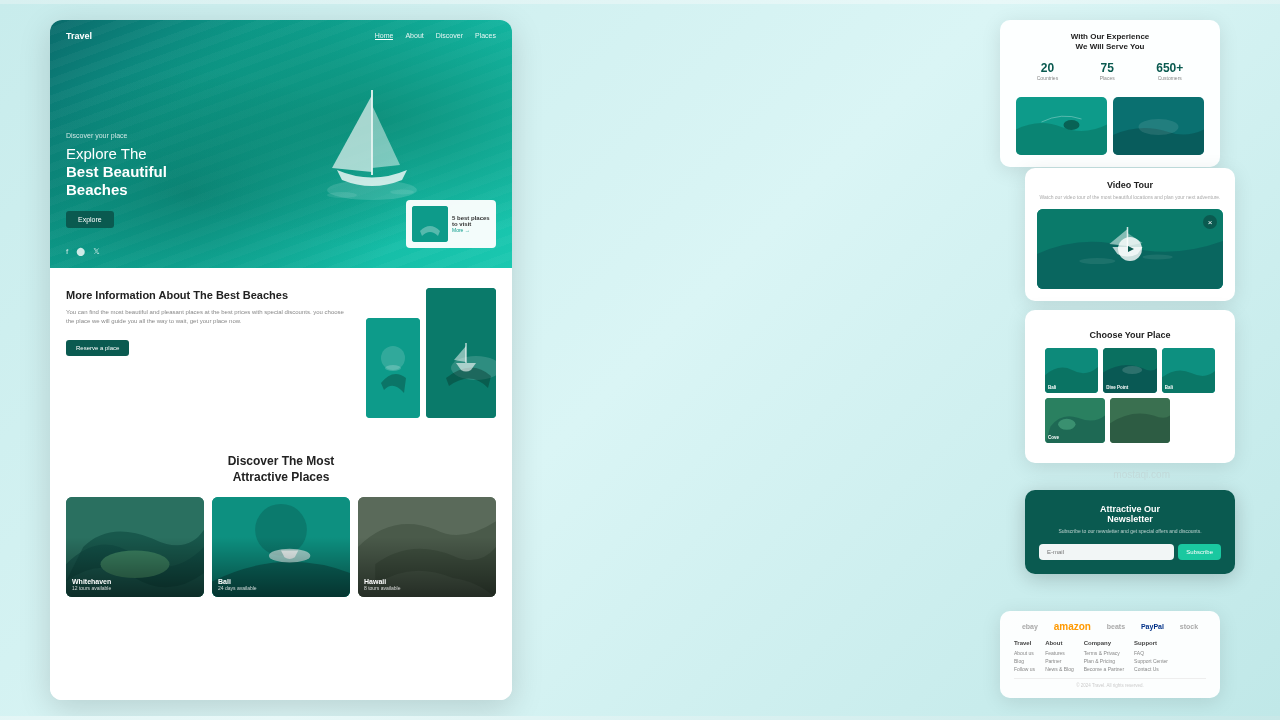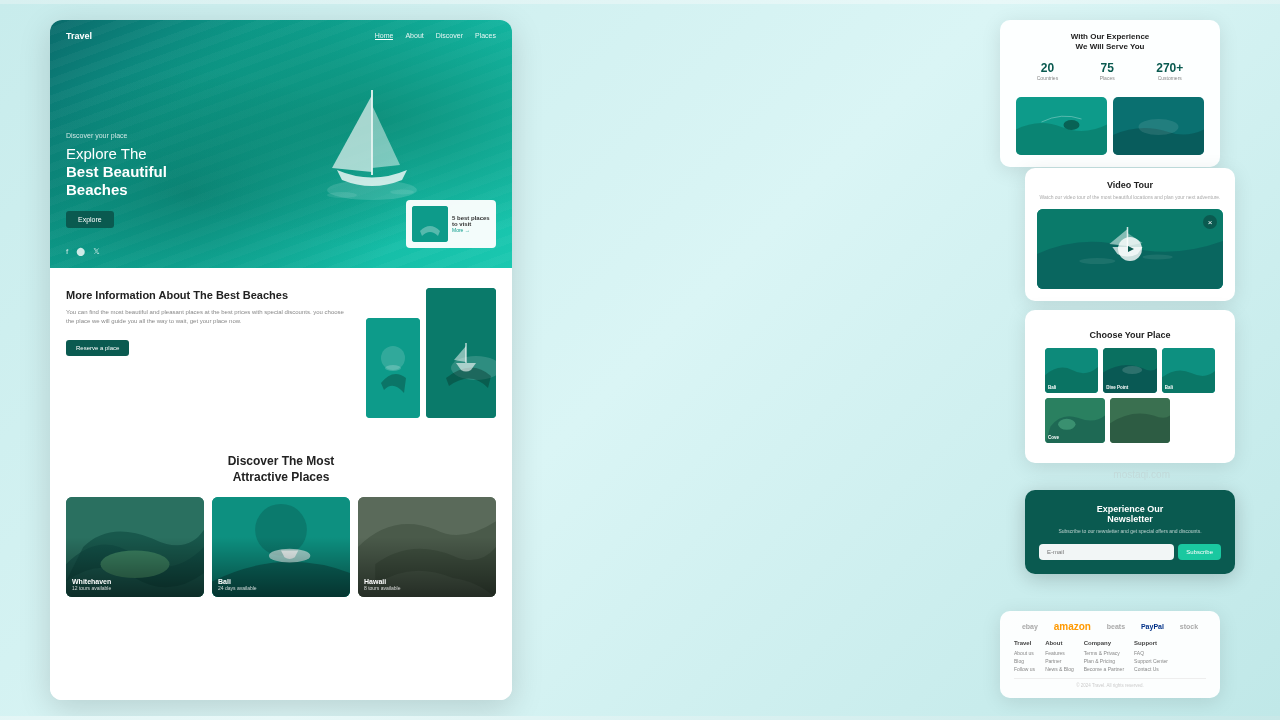--- a/index.html
+++ b/index.html
@@ -753,21 +753,21 @@
         <div class="stats-row">
           <div class="stat-item">
             <div class="stat-number">20</div>
             <div class="stat-label">Countries</div>
           </div>
           <div class="stat-item">
             <div class="stat-number">75</div>
             <div class="stat-label">Places</div>
           </div>
           <div class="stat-item">
-            <div class="stat-number">270+</div>
+            <div class="stat-number">650+</div>
             <div class="stat-label">Customers</div>
           </div>
         </div>
 
         <div style="display:flex; gap:6px;">
           <div style="flex:1; height:58px; border-radius:5px; overflow:hidden;">
             <svg viewBox="0 0 100 58" style="width:100%;height:100%;" preserveAspectRatio="xMidYMid slice">
               <rect width="100" height="58" fill="#0d9b8a"></rect>
               <path d="M0,35 Q25,20 50,30 Q75,40 100,25 L100,58 L0,58 Z" fill="#0a7a6a" opacity="0.7"></path>
               <path d="M30,25 Q50,15 70,22" stroke="rgba(255,255,255,0.3)" stroke-width="1" fill="none"></path>
@@ -849,21 +849,21 @@
             <svg viewBox="0 0 55 45" style="width:100%;height:100%;" preserveAspectRatio="xMidYMid slice">
               <rect width="55" height="45" fill="#3a7050"></rect>
               <path d="M0,25 Q20,12 40,18 Q50,22 55,18 L55,45 L0,45 Z" fill="#2a5840" opacity="0.8"></path>
             </svg>
           </div>
         </div>
       </div>
 
       <div class="newsletter-card">
         <h3 class="newsletter-title">
-          <span>Experience Our</span><br>
+          <span>Attractive Our</span><br>
           <span>Newsletter</span>
         </h3>
         <p class="newsletter-desc">Subscribe to our newsletter and get special offers and discounts.</p>
         <div class="newsletter-form">
           <input class="newsletter-input" type="email" placeholder="E-mail" style="">
           <button class="newsletter-btn">Subscribe</button>
         </div>
       </div>
 
       <div class="footer-card" style="bottom:2px; right:10px; width:220px;">

